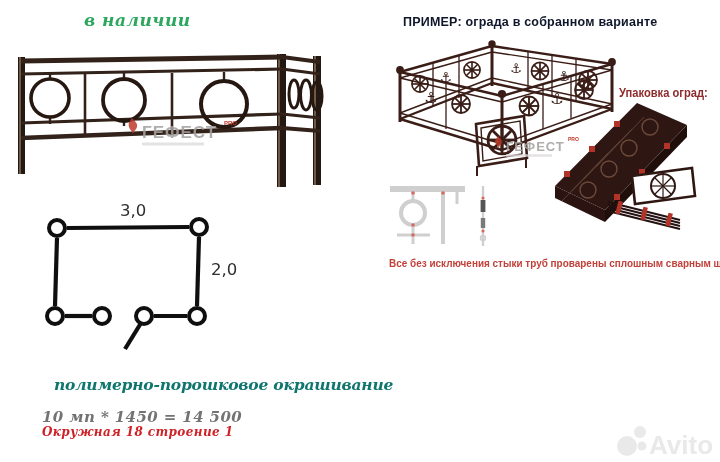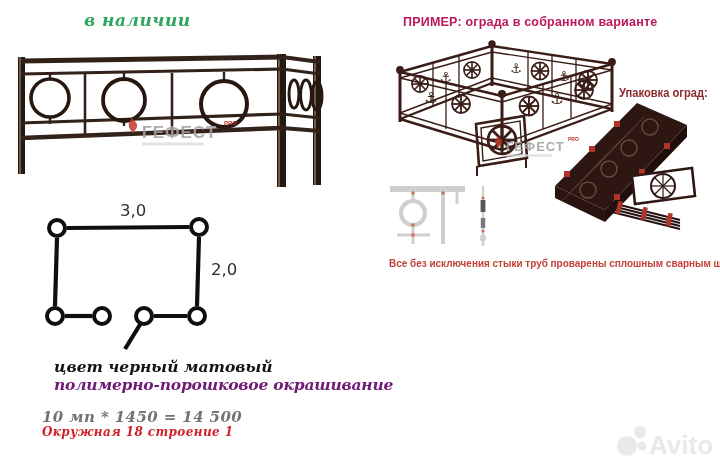--- a/index.html
+++ b/index.html
@@ -2,24 +2,24 @@
 <html><head>
 <meta charset="utf-8">
 <style>
   html,body{margin:0;padding:0;background:#888;}
   #canvas{position:relative;width:720px;height:462px;background:#ffffff;overflow:hidden;
           font-family:"Liberation Sans",sans-serif;}
   .abs{position:absolute;}
   .serifital{font-family:"DejaVu Serif",serif;font-style:italic;font-weight:bold;}
   .availability{left:84px;top:10px;font-size:17px;color:#2ea75e;letter-spacing:.5px;}
   .note1{left:54px;top:357px;font-size:15.5px;color:#141414;}
-  .note2{left:54px;top:375px;font-size:15.5px;color:#701a75;letter-spacing:-0.2px;}
+  .note2{left:54px;top:375px;font-size:15.5px;color:#0f766e;letter-spacing:-0.2px;}
   .price{left:42px;top:408px;font-size:15px;color:#737373;letter-spacing:.4px;}
   .address{left:42px;top:425px;font-size:12px;color:#cf2127;letter-spacing:.4px;}
-  .example-heading{left:403px;top:15px;font-size:12.5px;font-weight:bold;color:#be185d;letter-spacing:.2px;white-space:nowrap;}
+  .example-heading{left:403px;top:15px;font-size:12.5px;font-weight:bold;color:#0f172a;letter-spacing:.2px;white-space:nowrap;}
   .packaging-heading{left:619px;top:86px;font-size:12px;font-weight:bold;color:#8f2b2d;white-space:nowrap;
                      transform:scaleX(.93);transform-origin:left top;}
   .weld-note{left:389px;top:257px;font-size:11.5px;font-weight:bold;color:#c2413b;white-space:nowrap;
              transform:scaleX(.865);transform-origin:left top;}
   svg{display:block;}
   .rail{stroke:#32221a;fill:none;}
   .ringc{stroke:#261810;fill:none;}
   .wm-brand{font-family:"Liberation Sans",sans-serif;font-weight:bold;fill:#a5a1a1;opacity:.88;letter-spacing:1px;}
   .wm-pro{font-family:"Liberation Sans",sans-serif;font-weight:bold;fill:#c0392b;}
   .plan-line{stroke:#0f0f0f;stroke-width:4.2;fill:none;}
@@ -96,21 +96,20 @@
     <circle class="plan-circle" cx="17" cy="32" r="8"></circle>
     <circle class="plan-circle" cx="159" cy="31" r="8"></circle>
     <circle class="plan-circle" cx="15" cy="120" r="8"></circle>
     <circle class="plan-circle" cx="62" cy="120" r="8"></circle>
     <circle class="plan-circle" cx="104" cy="120" r="8"></circle>
     <circle class="plan-circle" cx="157" cy="120" r="8"></circle>
     <text class="plan-label" x="80" y="20">3,0</text>
     <text class="plan-label" x="171" y="79">2,0</text>
   </svg>
 
-  <div class="abs serifital note1">цвет черный матовый</div>
   <div class="abs serifital note2">полимерно-порошковое окрашивание</div>
 
   <div class="abs serifital price">10 мп * 1450 = 14 500</div>
   <div class="abs serifital address">Окружная 18 строение 1</div>
 
   <div class="abs example-heading">ПРИМЕР: ограда в собранном варианте</div>
 
   <svg class="abs" style="left:380px;top:32px;" width="245" height="168" viewBox="0 0 245 168">
     <defs>
       <g id="wheel" class="orn" stroke-width="1.8">

